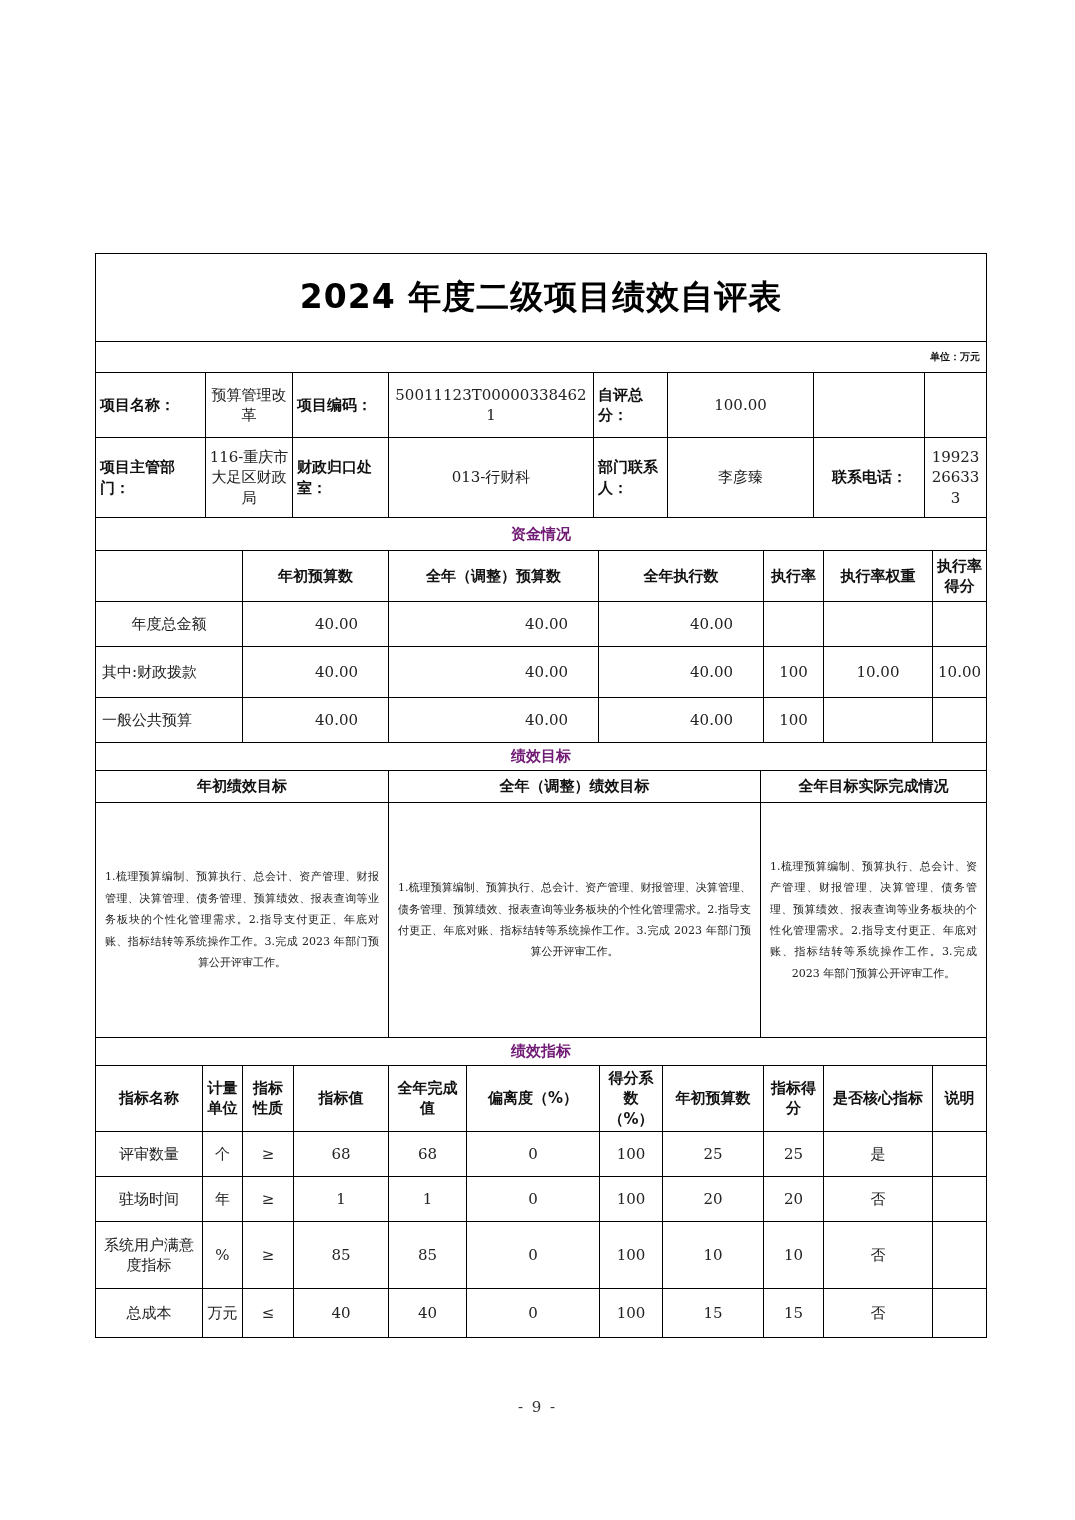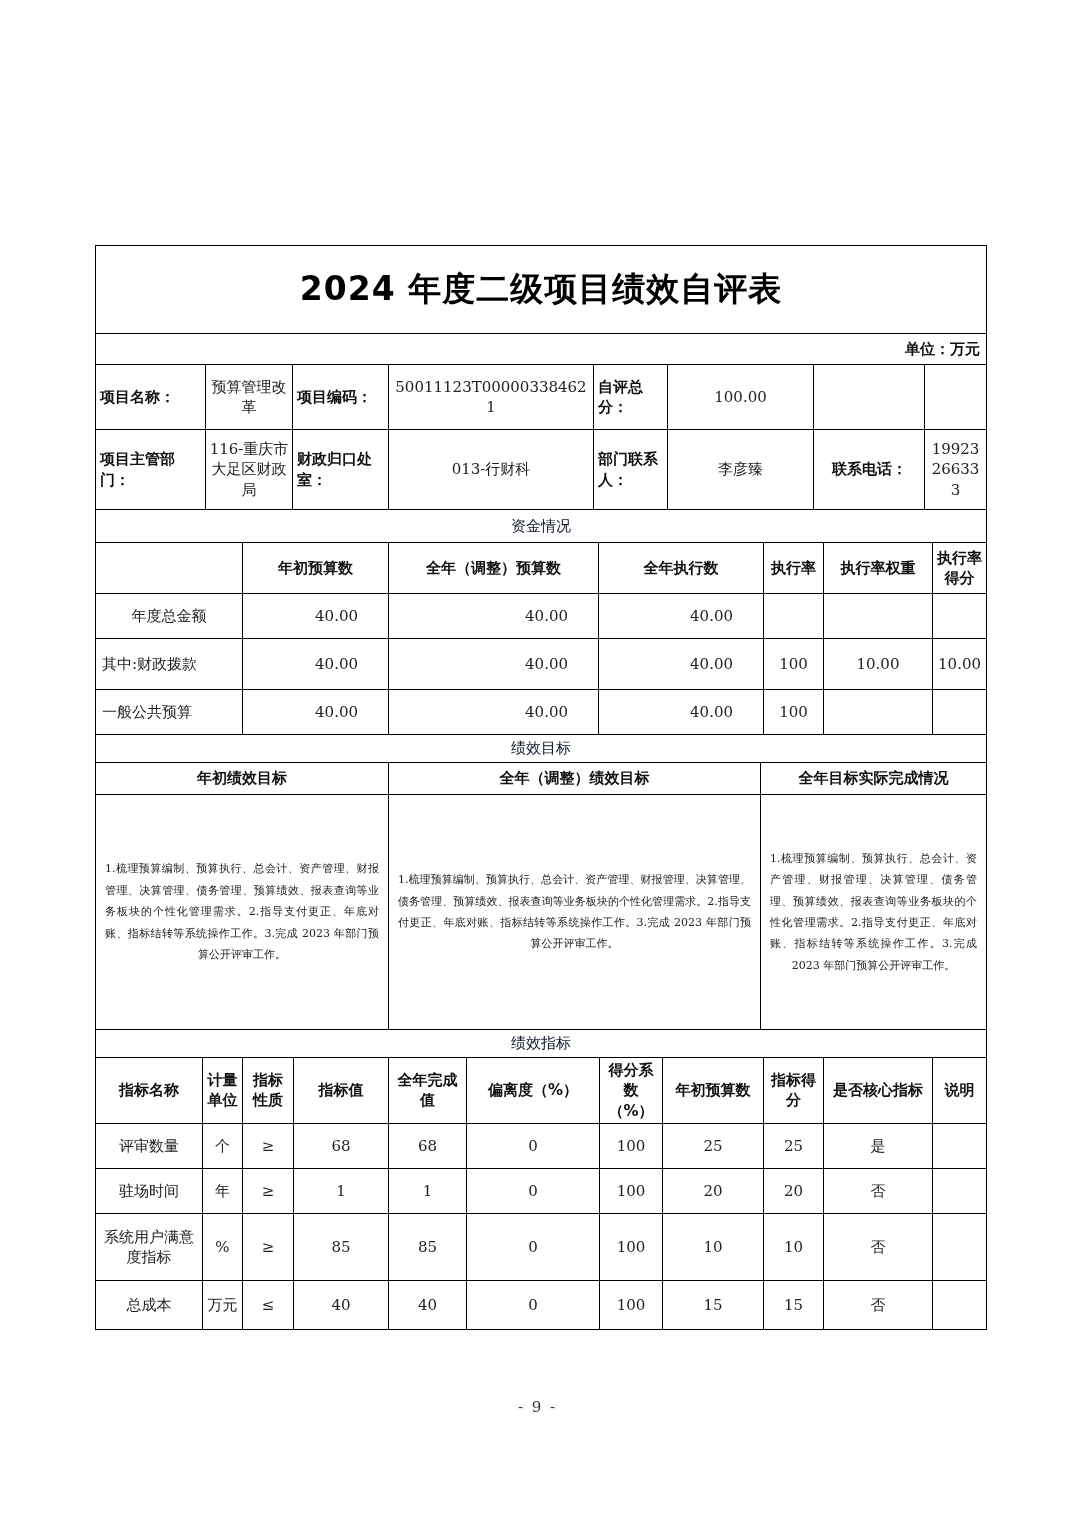--- a/index.html
+++ b/index.html
@@ -12,21 +12,21 @@
     color:#222222;
     overflow:hidden;
   }
   .doc { position:absolute; left:95px; top:237px; width:891px; }
   table {
     border-collapse:collapse;
     table-layout:fixed;
     width:891px;
     margin-top:-1px;
   }
-  table.first { margin-top:8px; }
+  table.first { margin-top:16px; }
   td {
     border:1px solid #000000;
     text-align:center;
     vertical-align:middle;
     font-size:15px;
     line-height:1.35;
     padding:2px 3px;
     overflow:hidden;
     word-wrap:break-word;
   }
@@ -35,34 +35,34 @@
     font-weight:bold;
     font-size:33px;
     letter-spacing:1px;
     color:#000000;
   }
   .t-unit {
     font-family:"DejaVu Sans", sans-serif;
     font-weight:bold;
     text-align:right;
     padding-right:6px;
-    font-size:15px;
+    font-size:10px;
     color:#111111;
   }
   .lbl {
     font-family:"DejaVu Sans", sans-serif;
     font-weight:bold;
     text-align:left;
     padding-left:4px;
     color:#111111;
   }
   .sec {
     font-family:"DejaVu Sans", sans-serif;
-    font-weight:normal;
-    color:#0f172a;
+    font-weight:bold;
+    color:#701a75;
     font-size:15px;
   }
   .colh {
     font-family:"DejaVu Sans", sans-serif;
     font-weight:bold;
     color:#111111;
     font-size:15px;
   }
   .left { text-align:left; padding-left:6px; }
   .num-r { text-align:right; padding-right:30px; }

